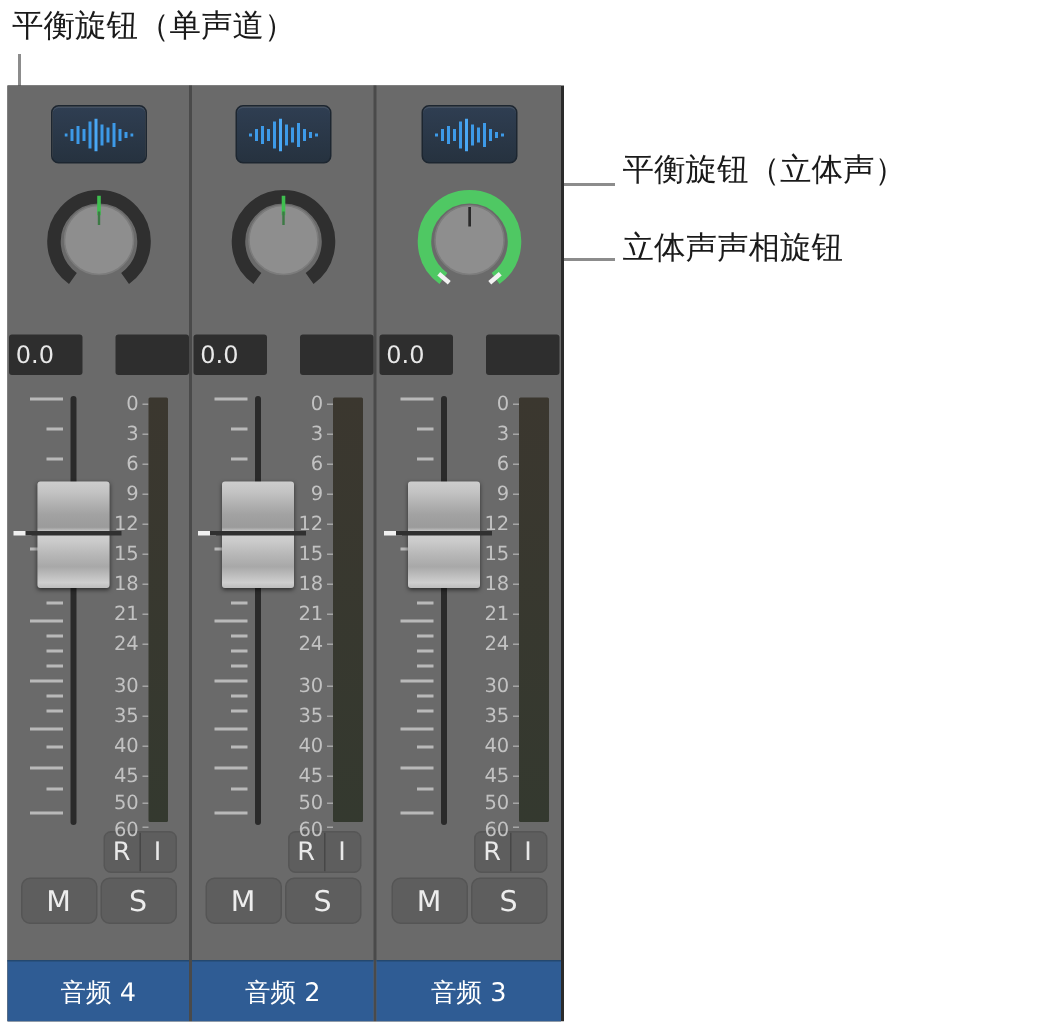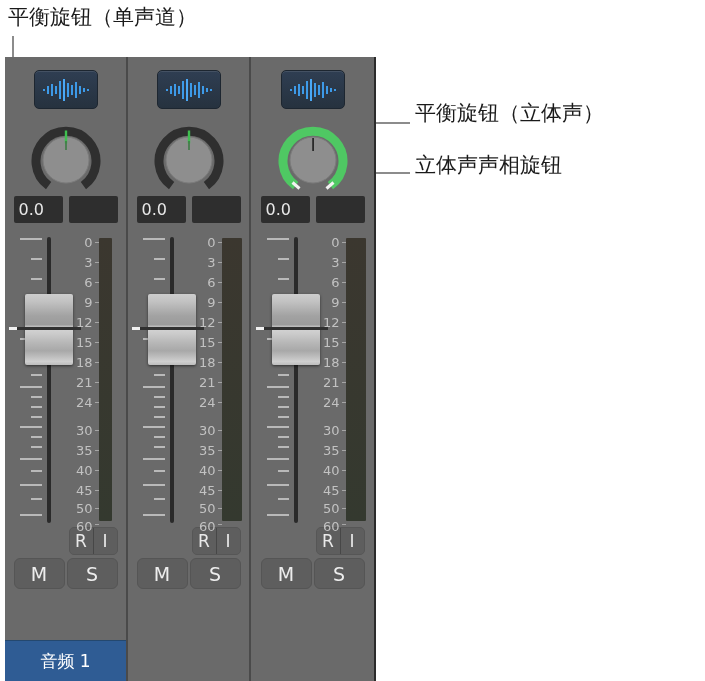--- a/index.html
+++ b/index.html
@@ -77,22 +77,22 @@
   .knob-wrap {
     width: 70px;
     height: 70px;
     margin-top: 16px;
     position: relative;
   }
   .knob-svg { display: block; }
 
   
   .value-row {
-    margin-top: 1px;
-    width: 104px;
+    margin-top: 28px;
+    width: 120px;
     display: flex;
     justify-content: space-between;
   }
   .value-field {
     width: 49px;
     height: 27px;
     background: #2e2e2e;
     border-radius: 2px;
     color: #e8e8e8;
     font-size: 16px;
@@ -398,21 +398,21 @@
         <div class="ri-btn">R</div>
         <div class="ri-btn">I</div>
       </div>
     </div>
 
     <div class="ms-row">
       <div class="ms-btn">M</div>
       <div class="ms-btn">S</div>
     </div>
 
-    <div class="track-name">音频 1</div>
+    <div class="track-name">音频 4</div>
   </div>
 
   <div class="channel-strip">
 
     <div class="input-button">
       <svg class="wave-icon" width="46" height="22" viewBox="0 0 46 22">
         <g fill="#3d9ae8">
           <rect x="0" y="10" width="2" height="2"></rect>
           <rect x="4" y="7" width="2" height="8"></rect>
           <rect x="8" y="5" width="2" height="12"></rect>
@@ -513,20 +513,21 @@
         <div class="ri-btn">R</div>
         <div class="ri-btn">I</div>
       </div>
     </div>
 
     <div class="ms-row">
       <div class="ms-btn">M</div>
       <div class="ms-btn">S</div>
     </div>
 
+    <div class="track-name">音频 2</div>
   </div>
 
   <div class="channel-strip">
 
     <div class="input-button">
       <svg class="wave-icon" width="46" height="22" viewBox="0 0 46 22">
         <g fill="#3d9ae8">
           <rect x="0" y="10" width="2" height="2"></rect>
           <rect x="4" y="7" width="2" height="8"></rect>
           <rect x="8" y="5" width="2" height="12"></rect>
@@ -628,15 +629,16 @@
         <div class="ri-btn">R</div>
         <div class="ri-btn">I</div>
       </div>
     </div>
 
     <div class="ms-row">
       <div class="ms-btn">M</div>
       <div class="ms-btn">S</div>
     </div>
 
+    <div class="track-name">音频 3</div>
   </div>
 
 </div>
 
 </body></html>

